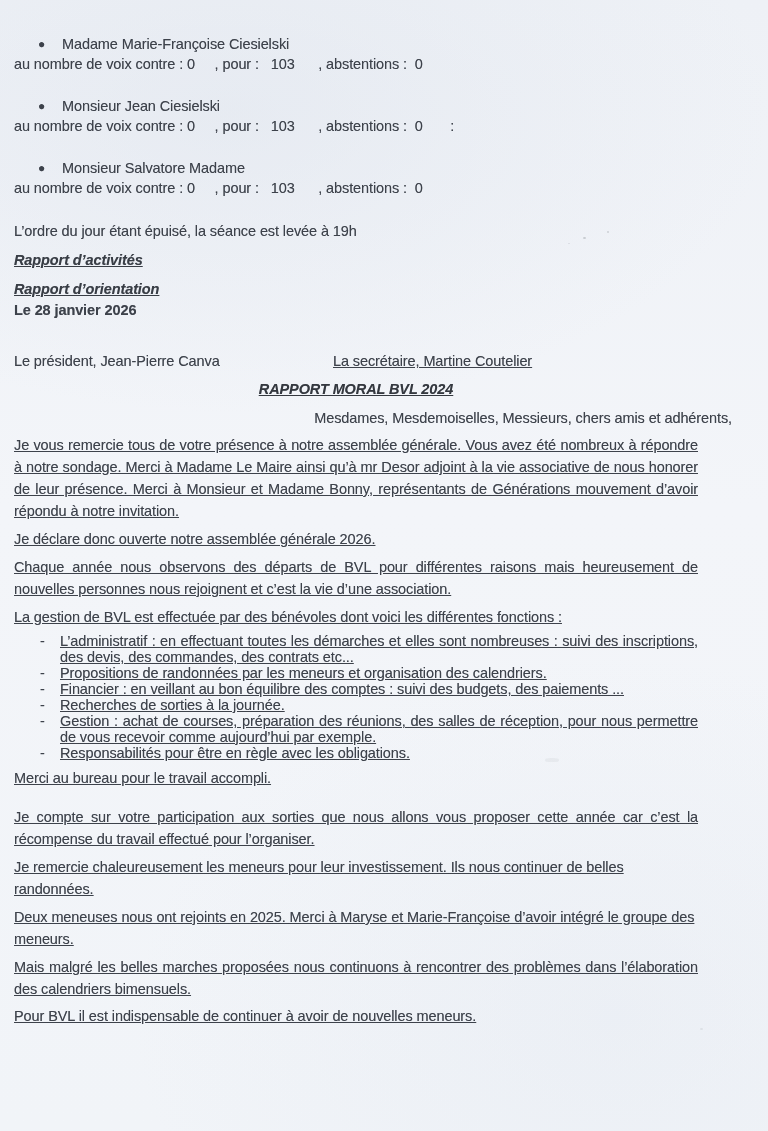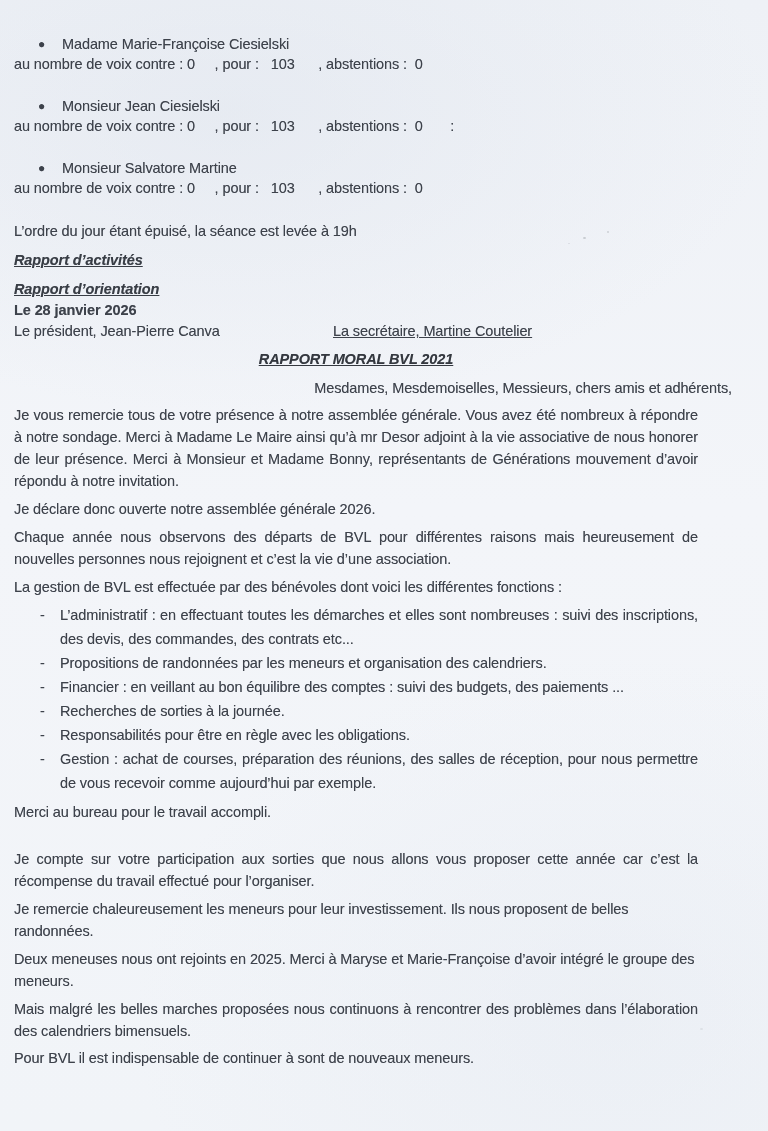--- a/index.html
+++ b/index.html
@@ -55,20 +55,21 @@
     margin-top: 8px;
     line-height: 21px;
     font-weight: bold;
     font-style: italic;
     text-decoration: underline;
     color: #383d45;
   }
   .dateline { margin-top: 0; line-height: 21px; font-weight: bold; }
 
   .sig-row {
+    margin-top: 30px;
     position: relative;
     line-height: 21px;
     height: 21px;
   }
   .sig-secretary {
     position: absolute;
     left: 319px;
     top: 0;
     text-decoration: underline;
   }
@@ -85,31 +86,33 @@
   .salutation {
     margin-top: 8px;
     text-align: right;
     transform: translateX(34px);
     line-height: 21px;
   }
 
   p.body {
     margin: 6px 0 0 0;
     line-height: 22px;
+    text-decoration: underline;
   }
   p.first { margin-top: 5px; }
   .j { text-align: justify; }
 
   .fn-list { margin-top: 5px; }
   .fn {
     position: relative;
     margin-left: 24px;
     padding-left: 22px;
-    line-height: 24px;
+    line-height: 16px;
     text-align: justify;
+    text-decoration: underline;
   }
   .fn::before {
     content: "-";
     position: absolute;
     left: 2px;
     top: 0;
   }
   .p-bureau { margin-top: 0; }
 
   
@@ -142,61 +145,61 @@
     <div class="vote-name">
       <span class="vote-bullet">●</span>
       <span>Monsieur Jean Ciesielski</span>
     </div>
     <div class="vote-tally">au nombre de voix contre : 0     , pour :   103      , abstentions :  0       :</div>
   </div>
 
   <div class="vote">
     <div class="vote-name">
       <span class="vote-bullet">●</span>
-      <span>Monsieur Salvatore Martine</span>
+      <span>Monsieur Salvatore Madame</span>
     </div>
     <div class="vote-tally">au nombre de voix contre : 0     , pour :   103      , abstentions :  0</div>
   </div>
 
   <div class="closing">L’ordre du jour étant épuisé, la séance est levée à 19h</div>
 
   <div class="subhead">Rapport d’activités</div>
   <div class="subhead">Rapport d’orientation</div>
 
   <div class="dateline">Le 28 janvier 2026</div>
 
   <div class="sig-row">
     <span>Le président, Jean-Pierre Canva</span>
     <span class="sig-secretary">La secrétaire, Martine Coutelier</span>
   </div>
 
-  <div class="report-title">RAPPORT MORAL BVL 2021</div>
+  <div class="report-title">RAPPORT MORAL BVL 2024</div>
 
   <div class="salutation">Mesdames, Mesdemoiselles, Messieurs, chers amis et adhérents,</div>
 
   <p class="body first j">Je vous remercie tous de votre présence à notre assemblée générale. Vous avez été nombreux à répondre à notre sondage. Merci à Madame Le Maire ainsi qu’à mr Desor adjoint à la vie associative de nous honorer de leur présence. Merci à Monsieur et Madame Bonny, représentants de Générations mouvement d’avoir répondu à notre invitation.</p>
   <p class="body">Je déclare donc ouverte notre assemblée générale 2026.</p>
   <p class="body j">Chaque année nous observons des départs de BVL pour différentes raisons mais heureusement de nouvelles personnes nous rejoignent et c’est la vie d’une association.</p>
   <p class="body">La gestion de BVL est effectuée par des bénévoles dont voici les différentes fonctions :</p>
 
   <div class="fn-list">
     <div class="fn">L’administratif : en effectuant toutes les démarches et elles sont nombreuses : suivi des inscriptions, des devis, des commandes, des contrats etc...</div>
     <div class="fn">Propositions de randonnées par les meneurs et organisation des calendriers.</div>
     <div class="fn">Financier : en veillant au bon équilibre des comptes : suivi des budgets, des paiements ...</div>
     <div class="fn">Recherches de sorties à la journée.</div>
+    <div class="fn">Gestion : achat de courses, préparation des réunions, des salles de réception, pour nous permettre de vous recevoir comme aujourd’hui par exemple.</div>
     <div class="fn">Responsabilités pour être en règle avec les obligations.</div>
-    <div class="fn">Gestion : achat de courses, préparation des réunions, des salles de réception, pour nous permettre de vous recevoir comme aujourd’hui par exemple.</div>
   </div>
 
   <p class="body p-bureau">Merci au bureau pour le travail accompli.</p>
-  <p class="body j" style="margin-top:25px">Je compte sur votre participation aux sorties que nous allons vous proposer cette année car c’est la récompense du travail effectué pour l’organiser.</p>
-  <p class="body">Je remercie chaleureusement les meneurs pour leur investissement. Ils nous proposent de belles randonnées.</p>
+  <p class="body j" style="margin-top:17px">Je compte sur votre participation aux sorties que nous allons vous proposer cette année car c’est la récompense du travail effectué pour l’organiser.</p>
+  <p class="body">Je remercie chaleureusement les meneurs pour leur investissement. Ils nous continuer de belles randonnées.</p>
   <p class="body">Deux meneuses nous ont rejoints en 2025. Merci à Maryse et Marie-Françoise d’avoir intégré le groupe des meneurs.</p>
   <p class="body j">Mais malgré les belles marches proposées nous continuons à rencontrer des problèmes dans l’élaboration des calendriers bimensuels.</p>
-  <p class="body" style="margin-top:5px">Pour BVL il est indispensable de continuer à sont de nouveaux meneurs.</p>
+  <p class="body" style="margin-top:5px">Pour BVL il est indispensable de continuer à avoir de nouvelles meneurs.</p>
 
   <span class="speck s1"></span>
   <span class="speck s2"></span>
   <span class="speck s3"></span>
   <span class="speck s4"></span>
   <span class="speck s5"></span>
 
 </div>
 
 </body></html>

